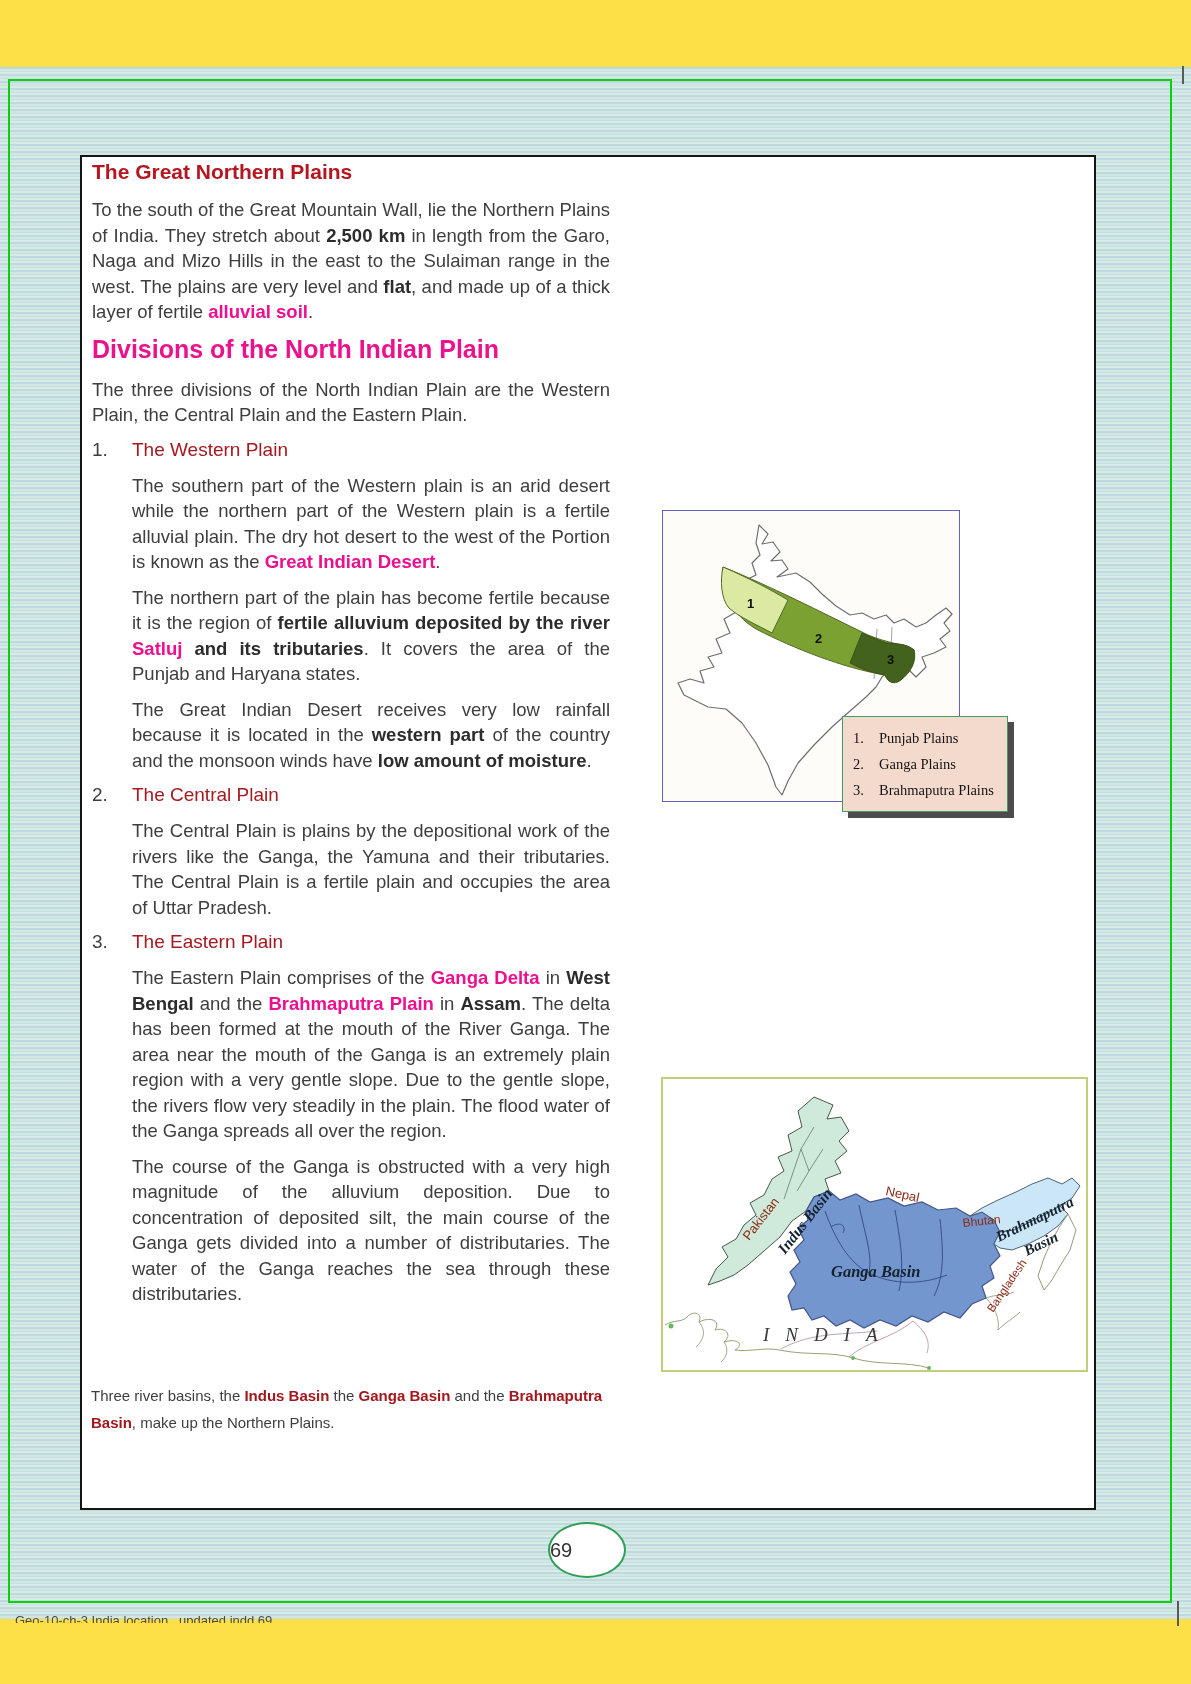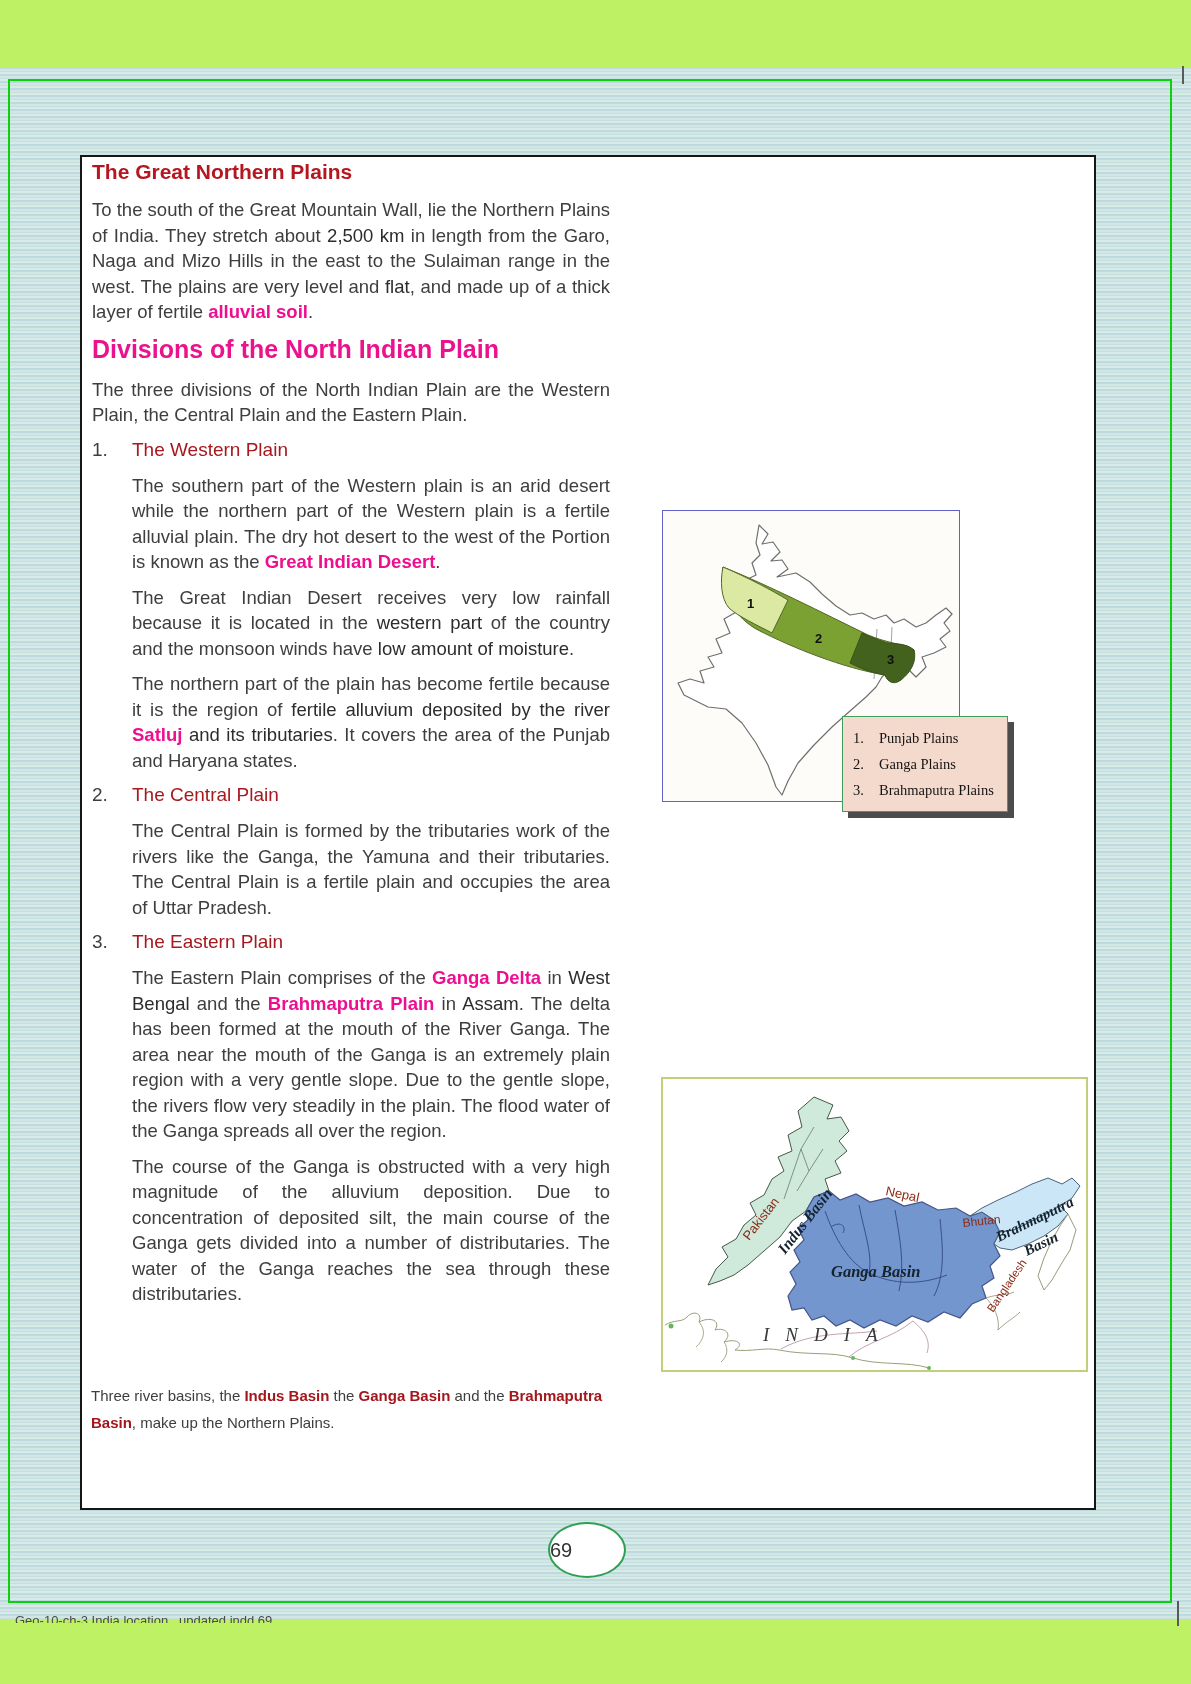--- a/index.html
+++ b/index.html
@@ -1,37 +1,37 @@
 <!DOCTYPE html>
 <html><head>
 <meta charset="utf-8">
 <style>
   html,body{margin:0;padding:0;background:#fff;}
-  .page{position:relative;width:1191px;height:1684px;background:#bef264;overflow:hidden;
+  .page{position:relative;width:1191px;height:1684px;background:#fde047;overflow:hidden;
         font-family:"Liberation Sans",sans-serif;}
   .stripes{position:absolute;left:0;top:67px;width:1191px;height:1552px;
     background:repeating-linear-gradient(to bottom,
       #bcdae0 0px,#bcdae0 2px,#d2e7e4 2px,#d2e7e4 4px,
       #c6e0de 4px,#c6e0de 5px,#d9ebe6 5px,#d9ebe6 7px);}
   .green-frame{position:absolute;left:8px;top:79px;width:1160px;height:1520px;
     border:2px solid #0ad10a;}
   .content-box{position:absolute;left:80px;top:155px;width:1012px;height:1351px;
     background:#ffffff;border:2px solid #161616;}
   .text-col{position:absolute;left:91px;top:152px;width:521px;}
   .doc-title{font-size:21px;font-weight:bold;color:#b5161f;margin:8px 0 13px 1px;}
   .para{font-size:18.5px;line-height:25.5px;color:#3e3e3e;text-align:justify;
         margin:0 0 10px 1px;width:518px;}
   .para.indent{margin-left:41px;width:478px;}
   .sub-heading{font-size:25px;font-weight:bold;color:#eb138d;margin:8px 0 13px 1px;}
   .sec-head{display:flex;margin:4px 0 11px 1px;font-size:19px;line-height:24px;}
   .sec-num{width:40px;color:#3e3e3e;}
   .sec-title{font-weight:normal;color:#a6191f;}
   .closing{font-size:15px;line-height:27px;color:#3e3e3e;margin:75px 0 0 0;width:521px;
            text-align:left;}
-  .seg-b{font-weight:normal;color:#2c2c2c;}
+  .seg-b{font-weight:bold;color:#2c2c2c;}
   .seg-pb{font-weight:bold;color:#ee0f90;}
   .seg-rb{font-weight:bold;color:#a3161c;}
   .map-plains{position:absolute;left:662px;top:510px;width:296px;height:290px;
     border:1px solid #6262c6;background:#fdfcf9;}
   .legend{position:absolute;left:842px;top:716px;width:154px;background:#f4d9cd;
     border:1px solid #3f9e5f;box-shadow:6px 6px 0 #4c4c4c;padding:8px 0 8px 10px;
     font-family:"Liberation Serif",serif;font-size:14.5px;color:#141414;}
   .legend-row{display:flex;line-height:26px;}
   .legend-num{width:26px;}
   .map-basins{position:absolute;left:661px;top:1077px;width:423px;height:291px;
@@ -69,28 +69,28 @@
     <div class="para"><span>To the south of the Great Mountain Wall, lie the Northern Plains of India. They stretch about </span><span class="seg-b">2,500 km</span><span> in length from the Garo, Naga and Mizo Hills in the east to the Sulaiman range in the west. The plains are very level and </span><span class="seg-b">flat</span><span>, and made up of a thick layer of fertile </span><span class="seg-pb">alluvial soil</span><span>.</span></div>
 
     <div class="sub-heading">Divisions of the North Indian Plain</div>
     <div class="para"><span>The three divisions of the North Indian Plain are the Western Plain, the Central Plain and the Eastern Plain.</span></div>
 
     <div class="sec-head">
       <span class="sec-num">1.</span>
       <span class="sec-title">The Western Plain</span>
     </div>
     <div class="para indent"><span>The southern part of the Western plain is an arid desert while the northern part of the Western plain is a fertile alluvial plain. The dry hot desert to the west of the Portion is known as the </span><span class="seg-pb">Great Indian Desert</span><span>.</span></div>
+    <div class="para indent"><span>The northern part of the plain has become fertile because it is the region of </span><span class="seg-b">fertile alluvium deposited by the river </span><span class="seg-pb">Satluj</span><span class="seg-b"> and its tributaries</span><span>. It covers the area of the Punjab and Haryana states.</span></div>
     <div class="para indent"><span>The Great Indian Desert receives very low rainfall because it is located in the </span><span class="seg-b">western part</span><span> of the country and the monsoon winds have </span><span class="seg-b">low amount of moisture</span><span>.</span></div>
-    <div class="para indent"><span>The northern part of the plain has become fertile because it is the region of </span><span class="seg-b">fertile alluvium deposited by the river </span><span class="seg-pb">Satluj</span><span class="seg-b"> and its tributaries</span><span>. It covers the area of the Punjab and Haryana states.</span></div>
 
     <div class="sec-head">
       <span class="sec-num">2.</span>
       <span class="sec-title">The Central Plain</span>
     </div>
-    <div class="para indent"><span>The Central Plain is formed by the tributaries work of the rivers like the Ganga, the Yamuna and their tributaries. The Central Plain is a fertile plain and occupies the area of Uttar Pradesh.</span></div>
+    <div class="para indent"><span>The Central Plain is plains by the depositional work of the rivers like the Ganga, the Yamuna and their tributaries. The Central Plain is a fertile plain and occupies the area of Uttar Pradesh.</span></div>
 
     <div class="sec-head">
       <span class="sec-num">3.</span>
       <span class="sec-title">The Eastern Plain</span>
     </div>
     <div class="para indent"><span>The Eastern Plain comprises of the </span><span class="seg-pb">Ganga Delta</span><span> in </span><span class="seg-b">West Bengal</span><span> and the </span><span class="seg-pb">Brahmaputra Plain</span><span> in </span><span class="seg-b">Assam</span><span>. The delta has been formed at the mouth of the River Ganga. The area near the mouth of the Ganga is an extremely plain region with a very gentle slope. Due to the gentle slope, the rivers flow very steadily in the plain. The flood water of the Ganga spreads all over the region.</span></div>
     <div class="para indent"><span>The course of the Ganga is obstructed with a very high magnitude of the alluvium deposition. Due to concentration of deposited silt, the main course of the Ganga gets divided into a number of distributaries. The water of the Ganga reaches the sea through these distributaries.</span></div>
 
     <div class="closing"><span>Three river basins, the </span><span class="seg-rb">Indus Basin</span><span> the </span><span class="seg-rb">Ganga Basin</span><span> and the </span><span class="seg-rb">Brahmaputra Basin</span><span>, make up the Northern Plains.</span></div>
   </div>

